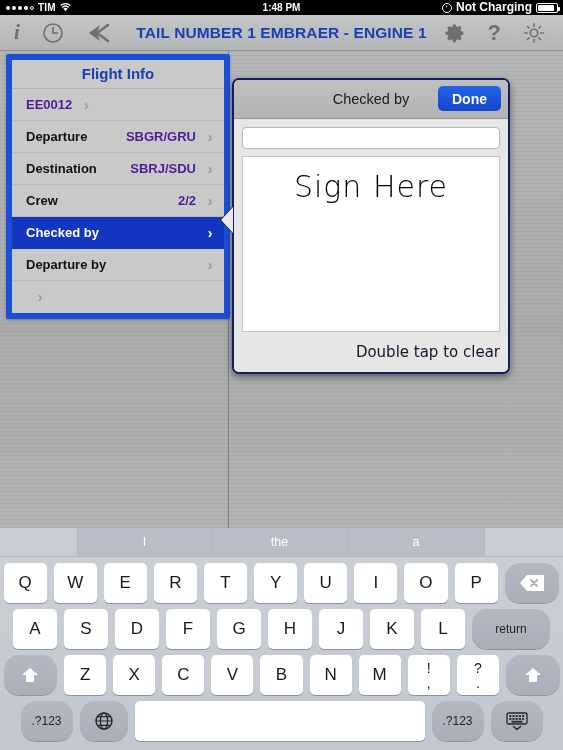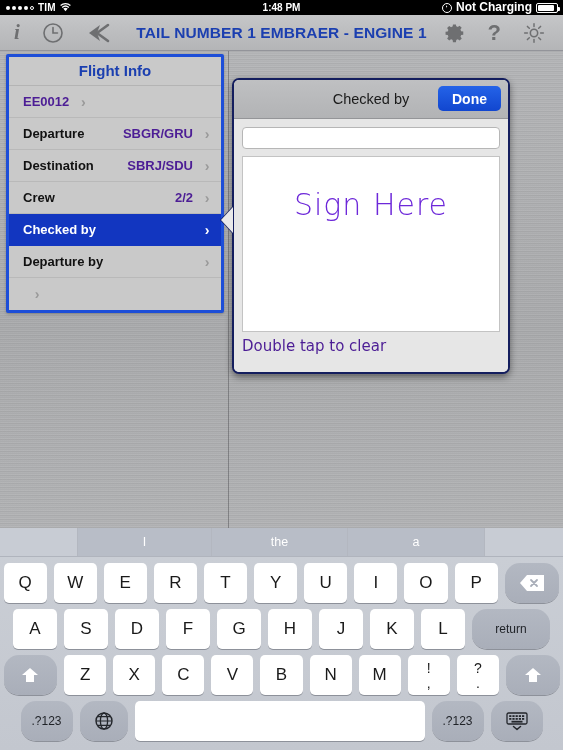--- a/index.html
+++ b/index.html
@@ -111,21 +111,21 @@
     font-family:"Liberation Serif", serif;
     font-style:italic; font-size:21px; font-weight:bold; color:#6e6f71;
     line-height:1;
   }
 
   
   .panel {
     position:absolute; left:6px; top:54px;
     width:212px;
     background:#c9c9c9;
-    border:3px solid #1d4ed8;
+    border:6px solid #1d4ed8;
     border-radius:2px;
     box-shadow: 0 1px 3px rgba(0,0,0,0.25);
     overflow:hidden;
   }
   .panel-header {
     height:28px; line-height:28px;
     text-align:center;
     font-size:15px; font-weight:bold; color:#1b3fb0;
     background:#c9c9c9;
     border-bottom:1px solid #b4b4b4;
@@ -218,33 +218,33 @@
   .sign-area {
     margin-top:7px;
     height:174px;
     background:#fff;
     border:1px solid #c3c3c3;
     position:relative;
     display:flex; align-items:flex-start; justify-content:center;
     overflow:hidden;
   }
   .sign-hint {
-    margin-top:30px;
+    margin-top:12px;
     font-family:"DejaVu Sans", sans-serif;
     font-size:30px;
-    color:#6d28d9;
+    color:#000000;
     letter-spacing:1px;
     font-weight:300;
   }
   .clear-hint {
-    text-align:left;
+    text-align:right;
     font-family:"DejaVu Sans", sans-serif;
     font-size:15px;
-    color:#4c1d95;
-    margin-top:5px;
+    color:#0f172a;
+    margin-top:11px;
   }
 
   
   .keyboard {
     position:absolute; left:0; top:528px;
     width:563px; height:222px;
     background: linear-gradient(to bottom, #cbcfd6 0%, #c3c7cf 100%);
   }
   .predict {
     height:28px;

